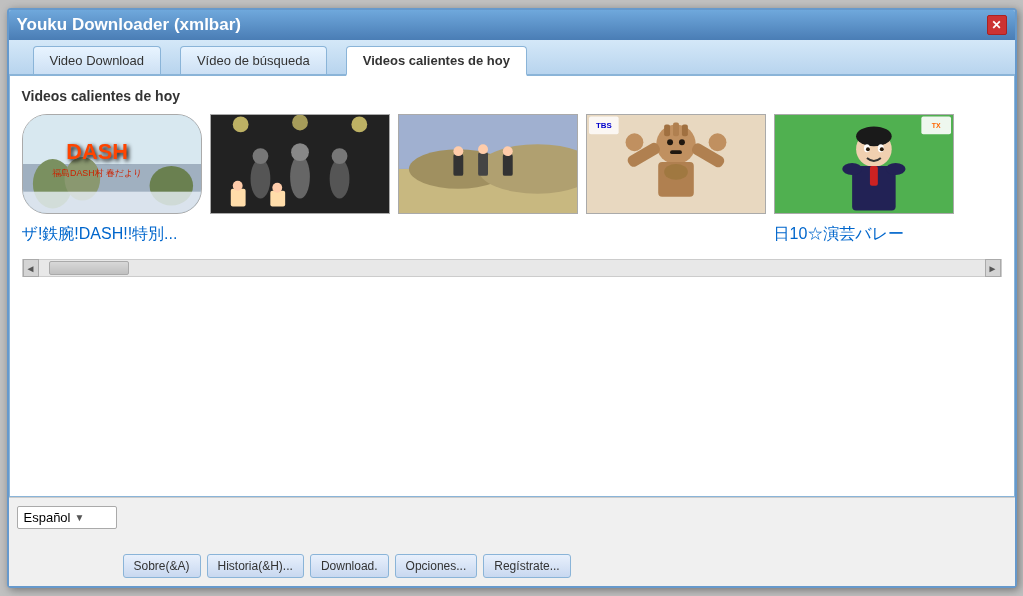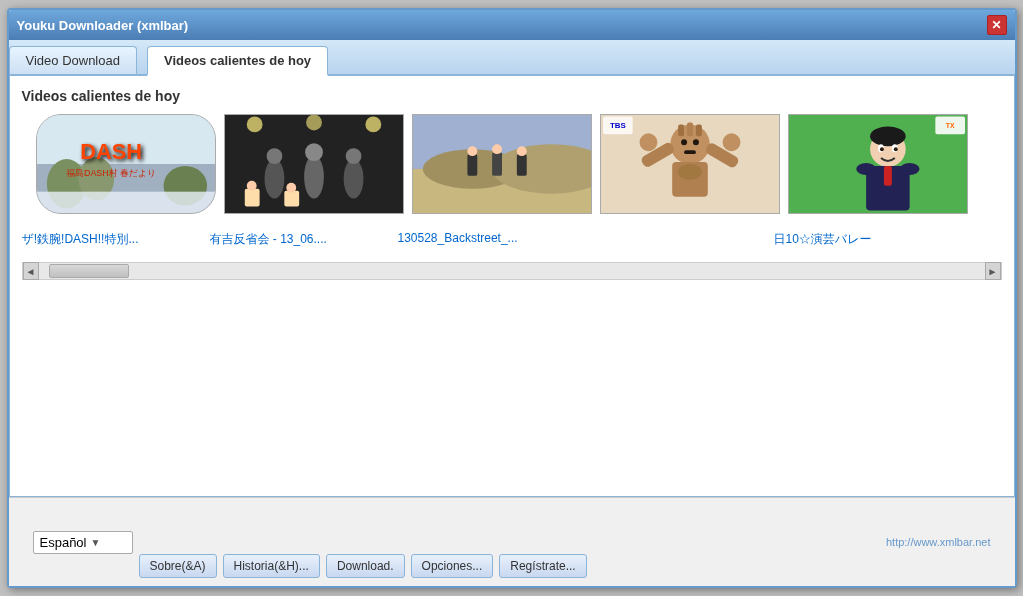--- a/index.html
+++ b/index.html
@@ -27,43 +27,43 @@
       background: linear-gradient(to bottom, #6fa8dc, #4a7db5);
       height: 30px;
       display: flex;
       align-items: center;
       justify-content: space-between;
       padding: 0 8px;
       border-radius: 2px 2px 0 0;
     }
     .titlebar-text {
       color: white;
-      font-size: 13px;
+      font-size: 17px;
       font-weight: bold;
     }
     .close-btn {
       width: 20px;
       height: 20px;
       background: #cc3333;
       border: 1px solid #aa2222;
       border-radius: 2px;
       display: flex;
       align-items: center;
       justify-content: center;
       cursor: pointer;
       color: white;
       font-weight: bold;
       font-size: 12px;
     }
     .tabs-bar {
       background: linear-gradient(to bottom, #d4e8f8, #b8d4ee);
       display: flex;
       align-items: flex-end;
-      padding: 6px 8px 0 0;
-      gap: 10px;
+      padding: 6px 8px 0 24px;
+      gap: 19px;
       border-bottom: 2px solid #8ab4d8;
     }
     .tab {
       padding: 6px 16px;
       background: linear-gradient(to bottom, #e8f4ff, #cde0f4);
       border: 1px solid #8ab4d8;
       border-bottom: none;
       border-radius: 4px 4px 0 0;
       cursor: pointer;
       font-size: 13px;
@@ -107,31 +107,30 @@
     .video-thumb {
       width: 180px;
       height: 100px;
       background: #888;
       border: 1px solid #aaa;
       overflow: hidden;
       display: flex;
       align-items: center;
       justify-content: center;
       position: relative;
-      margin-left: 14px;
     }
     .video-thumb.v1 { background: linear-gradient(135deg, #e8e8e8 0%, #c8d8e8 30%, #a0b8d0 60%, #889098 100%); border-radius: 25px; }
     .video-thumb.v2 { background: linear-gradient(135deg, #202020 0%, #383838 40%, #282828 100%); }
     .video-thumb.v3 { background: linear-gradient(135deg, #8080a0 0%, #6070a0 40%, #c8b880 60%, #d0a860 100%); }
     .video-thumb.v4 { background: linear-gradient(135deg, #e0d0c0 0%, #c8a880 40%, #a07850 70%, #887060 100%); }
     .video-thumb.v5 { background: linear-gradient(135deg, #40a040 0%, #60c060 30%, #50b050 60%, #408040 100%); }
     .video-title {
       color: #0066cc;
-      font-size: 12px;
-      margin-top: 17px;
+      font-size: 16px;
+      margin-top: 10px;
       white-space: nowrap;
       overflow: hidden;
       text-overflow: ellipsis;
       max-width: 180px;
     }
     .scrollbar-area {
       display: flex;
       align-items: center;
       border: 1px solid #ccc;
       background: #e8e8e8;
@@ -161,24 +160,24 @@
       left: 10px;
       top: 1px;
       width: 80px;
       height: 14px;
       background: linear-gradient(to bottom, #d8d8d8, #c0c0c0);
       border: 1px solid #aaa;
       border-radius: 2px;
     }
     .bottom-bar {
       background: #f0f0f0;
-      padding: 8px 24px;
+      padding: 8px 8px;
       border-top: 1px solid #ccc;
       display: flex;
-      align-items: center;
+      align-items: flex-start;
       gap: 6px;
     }
     .lang-select {
       display: flex;
       align-items: center;
       gap: 4px;
       border: 1px solid #aaa;
       background: white;
       padding: 3px 6px;
       border-radius: 2px;
@@ -210,20 +209,21 @@
 
 <div class="window">
 
   <div class="titlebar">
     <span class="titlebar-text">Youku Downloader (xmlbar)</span>
     <div class="close-btn">✕</div>
   </div>
 
   <div class="tabs-bar">
     <div class="tab">Video Download</div>
+    <div class="tab">Vídeo de búsqueda</div>
     <div class="tab active">Videos calientes de hoy</div>
   </div>
 
   <div class="content-area">
     <div class="section-title">Videos calientes de hoy</div>
 
     <div class="videos-row">
 
       <div class="video-item">
         <div class="video-thumb v1">
@@ -260,21 +260,20 @@
             <circle cx="50" cy="42" r="8" fill="#777"></circle>
             <circle cx="90" cy="38" r="9" fill="#888"></circle>
             <circle cx="130" cy="42" r="8" fill="#777"></circle>
 
             <rect x="20" y="75" width="15" height="18" fill="#ffddaa" rx="2"></rect>
             <circle cx="27" cy="72" r="5" fill="#ffccaa"></circle>
             <rect x="60" y="77" width="15" height="16" fill="#ffddaa" rx="2"></rect>
             <circle cx="67" cy="74" r="5" fill="#ffccaa"></circle>
           </svg>
         </div>
-        <div class="video-title">有吉反省会 - 13_06....</div>
       </div>
 
       <div class="video-item">
         <div class="video-thumb v3">
           <svg width="180" height="100" viewBox="0 0 180 100" xmlns="http://www.w3.org/2000/svg">
             <rect width="180" height="100" fill="#9090b0"></rect>
 
             <rect x="0" y="0" width="180" height="55" fill="#a0b0d0"></rect>
 
             <rect x="0" y="55" width="180" height="45" fill="#c8b880"></rect>
@@ -283,21 +282,20 @@
             <ellipse cx="140" cy="55" rx="60" ry="25" fill="#b0a070"></ellipse>
 
             <rect x="55" y="40" width="10" height="22" fill="#333" rx="2"></rect>
             <circle cx="60" cy="37" r="5" fill="#ffccaa"></circle>
             <rect x="80" y="38" width="10" height="24" fill="#444" rx="2"></rect>
             <circle cx="85" cy="35" r="5" fill="#ffccaa"></circle>
             <rect x="105" y="40" width="10" height="22" fill="#333" rx="2"></rect>
             <circle cx="110" cy="37" r="5" fill="#ffccaa"></circle>
           </svg>
         </div>
-        <div class="video-title">130528_Backstreet_...</div>
       </div>
 
       <div class="video-item">
         <div class="video-thumb v4">
           <svg width="180" height="100" viewBox="0 0 180 100" xmlns="http://www.w3.org/2000/svg">
             <rect width="180" height="100" fill="#d0c0b0"></rect>
 
             <rect x="0" y="0" width="180" height="100" fill="#e8d8c0"></rect>
 
             <circle cx="90" cy="30" r="20" fill="#c09060"></circle>
@@ -373,16 +371,15 @@
   <div class="bottom-bar">
     <div class="lang-select">
       <span>Español</span>
       <span class="lang-arrow">▼</span>
     </div>
     <button class="bottom-btn">Sobre(&amp;A)</button>
     <button class="bottom-btn">Historia(&amp;H)...</button>
     <button class="bottom-btn">Download.</button>
     <button class="bottom-btn">Opciones...</button>
     <button class="bottom-btn">Regístrate...</button>
-    <span class="footer-url">http://www.xmlbar.net</span>
   </div>
 
 </div>
 
 </body></html>

